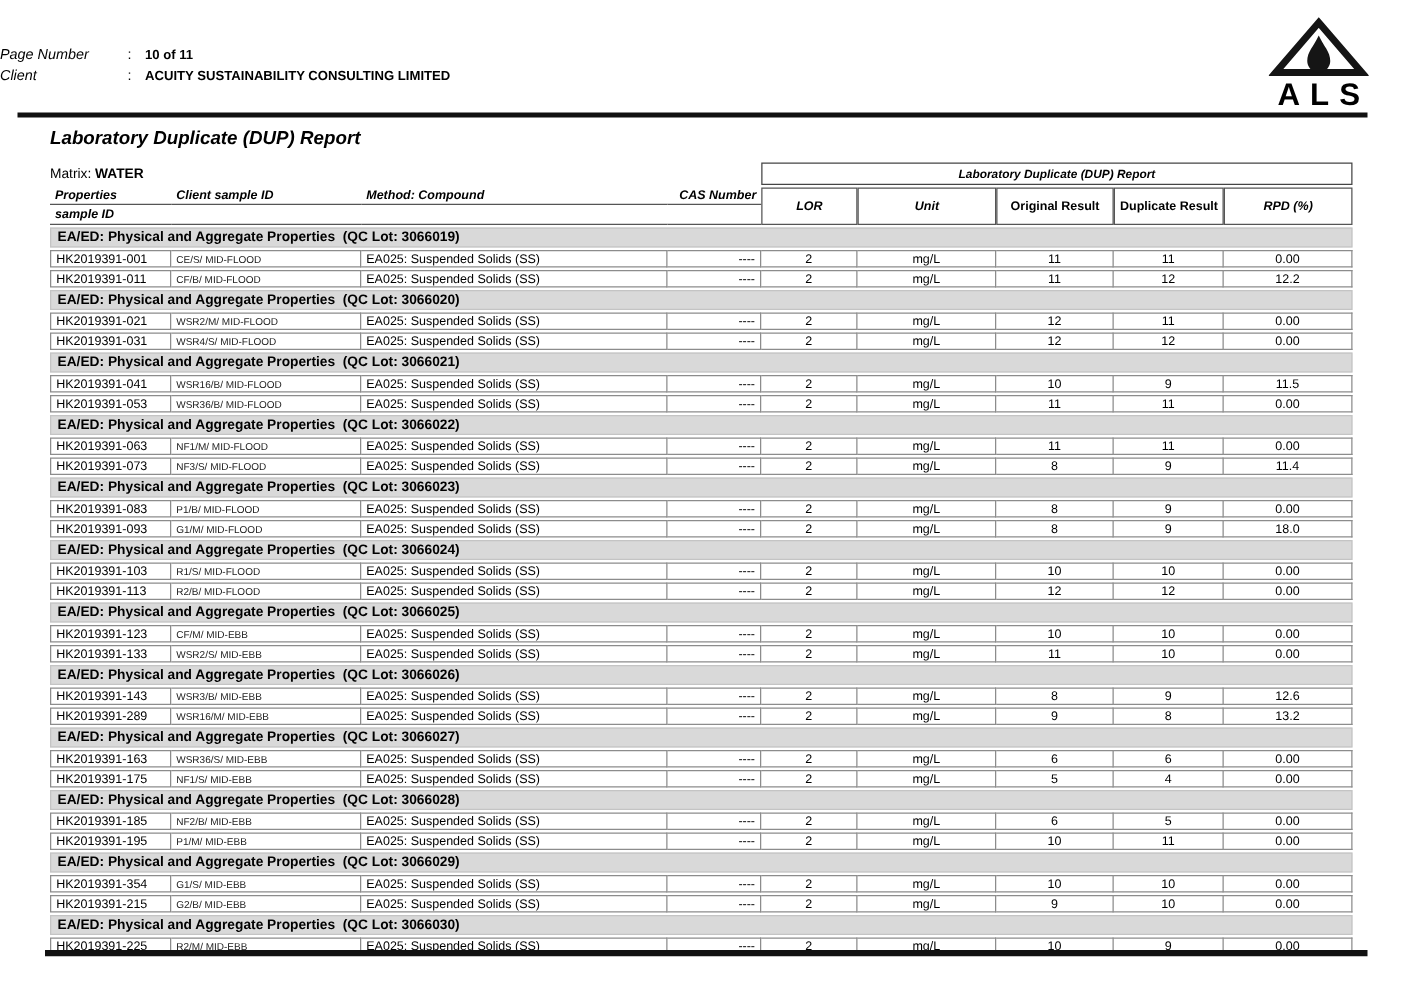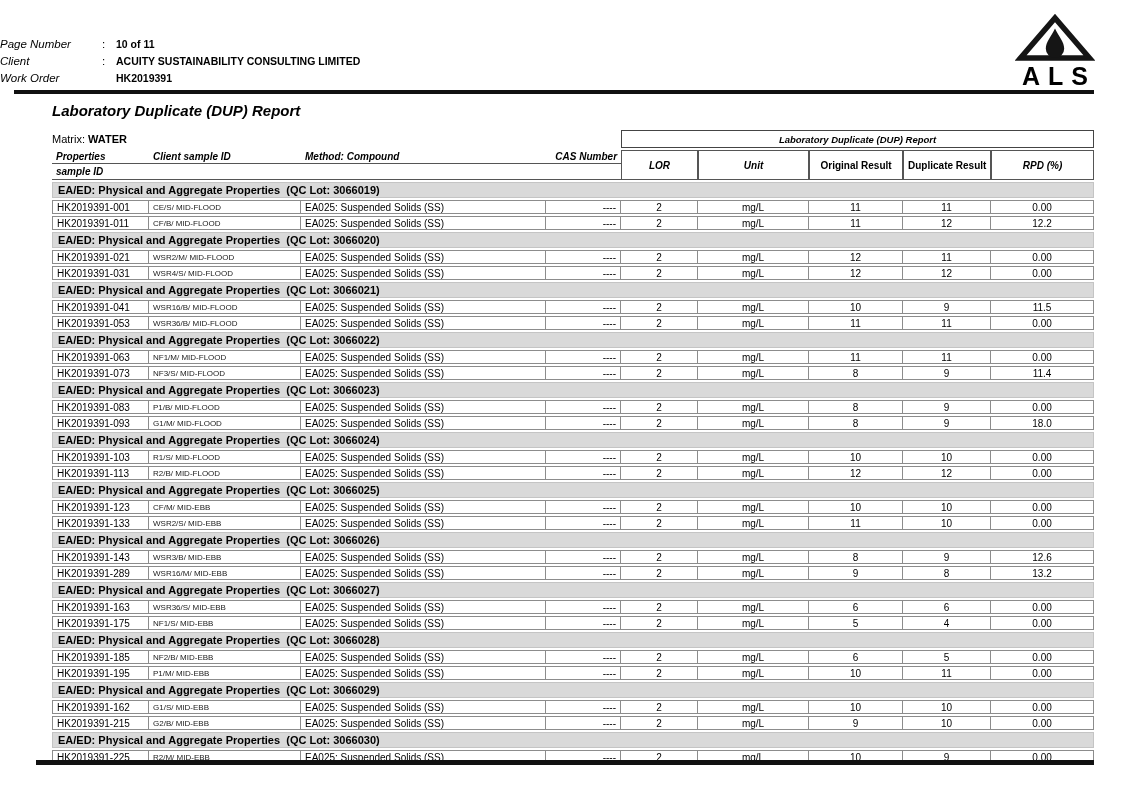--- a/index.html
+++ b/index.html
@@ -18,21 +18,21 @@
 
   .logo { position:absolute; right:24px; top:12px; width:86px; text-align:center; }
   .logo svg { display:block; margin:0 auto; }
   .logo-text { font-weight:bold; font-size:25px; letter-spacing:8px; padding-left:8px;
                line-height:22px; margin-top:1px; }
 
   .rule-top { position:absolute; left:14px; right:28px; top:90px; height:4px; background:#111111; }
   .rule-bottom { position:absolute; left:36px; right:28px; top:760px; height:5px; background:#111111; }
 
   
-  .content { position:absolute; left:52px; top:102px; width:1042px; }
+  .content { position:absolute; left:40px; top:102px; width:1042px; }
   .report-title { font-size:15px; font-weight:bold; font-style:italic; margin-bottom:9px; }
 
   table.dup { border-collapse:separate; border-spacing:0 2px; width:1042px;
               table-layout:fixed; }
 
   
   .matrix-cell { font-size:11px; vertical-align:middle; padding:0; }
   .matrix-value { font-weight:bold; }
   .group-header { border:1px solid #444; font-style:italic; font-weight:bold;
                   font-size:9.5px; text-align:center; height:18px; vertical-align:middle; }
@@ -67,25 +67,20 @@
 <div class="meta">
   <div class="meta-row">
     <span class="meta-label">Page Number</span>
     <span class="meta-colon">:</span>
     <span class="meta-value">10 of 11</span>
   </div>
   <div class="meta-row">
     <span class="meta-label">Client</span>
     <span class="meta-colon">:</span>
     <span class="meta-value">ACUITY SUSTAINABILITY CONSULTING LIMITED</span>
-  </div>
-  <div class="meta-row">
-    <span class="meta-label">Work Order</span>
-    <span class="meta-colon"></span>
-    <span class="meta-value">HK2019391</span>
   </div>
 </div>
 
 <div class="logo">
   <svg width="80" height="52" viewBox="0 0 100 62" aria-hidden="true">
     <polygon points="50,6 93,56 7,56" fill="#ffffff" stroke="#151515" stroke-width="7"></polygon>
     <path d="M50 19 C55 30 61.5 35 61.5 44.5 a11.5 11.5 0 0 1 -23 0 c0 -9.5 6.5 -14.5 11.5 -25.5 z" fill="#151515"></path>
   </svg>
   <div class="logo-text">ALS</div>
 </div>
@@ -383,21 +378,21 @@
           <td class="c-num">2</td>
           <td class="c-num">mg/L</td>
           <td class="c-num">10</td>
           <td class="c-num">11</td>
           <td class="c-num">0.00</td>
         </tr>
         <tr class="section-row">
           <td colspan="9">EA/ED: Physical and Aggregate Properties&nbsp;&nbsp;(QC Lot: 3066029)</td>
         </tr>
         <tr class="data-row">
-          <td class="c-lab">HK2019391-162</td>
+          <td class="c-lab">HK2019391-354</td>
           <td class="c-client">G1/S/ MID-EBB</td>
           <td class="c-method">EA025: Suspended Solids (SS)</td>
           <td class="c-cas">----</td>
           <td class="c-num">2</td>
           <td class="c-num">mg/L</td>
           <td class="c-num">10</td>
           <td class="c-num">10</td>
           <td class="c-num">0.00</td>
         </tr>
         <tr class="data-row">

